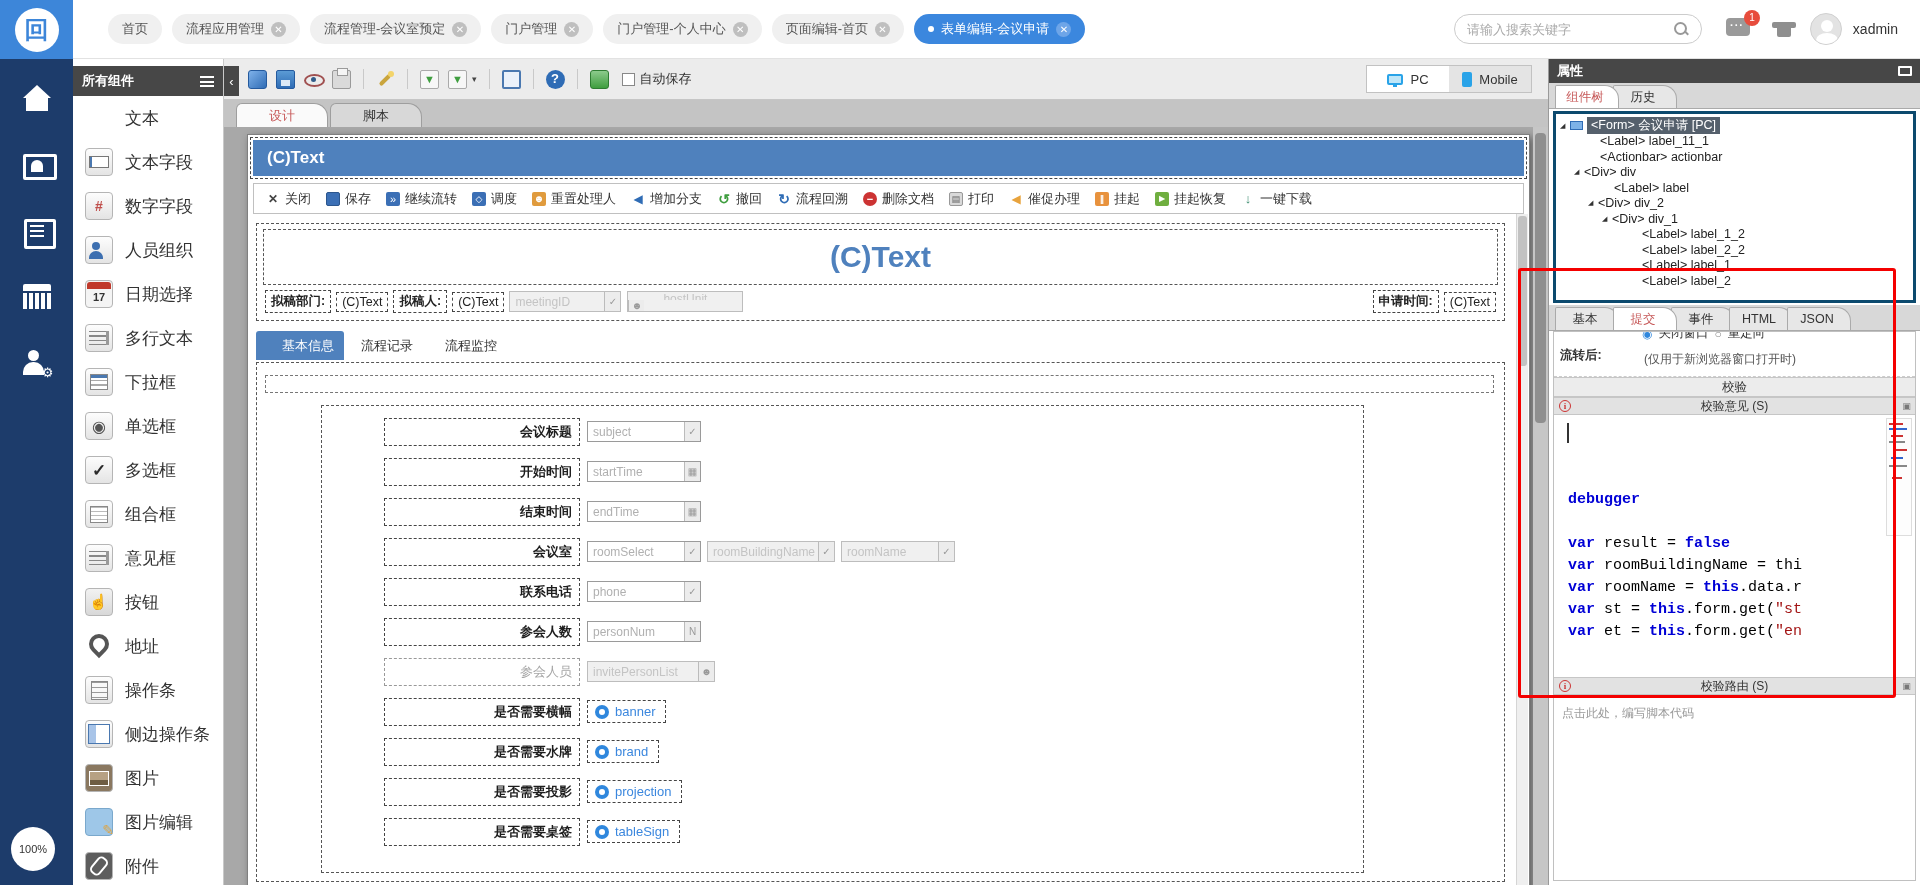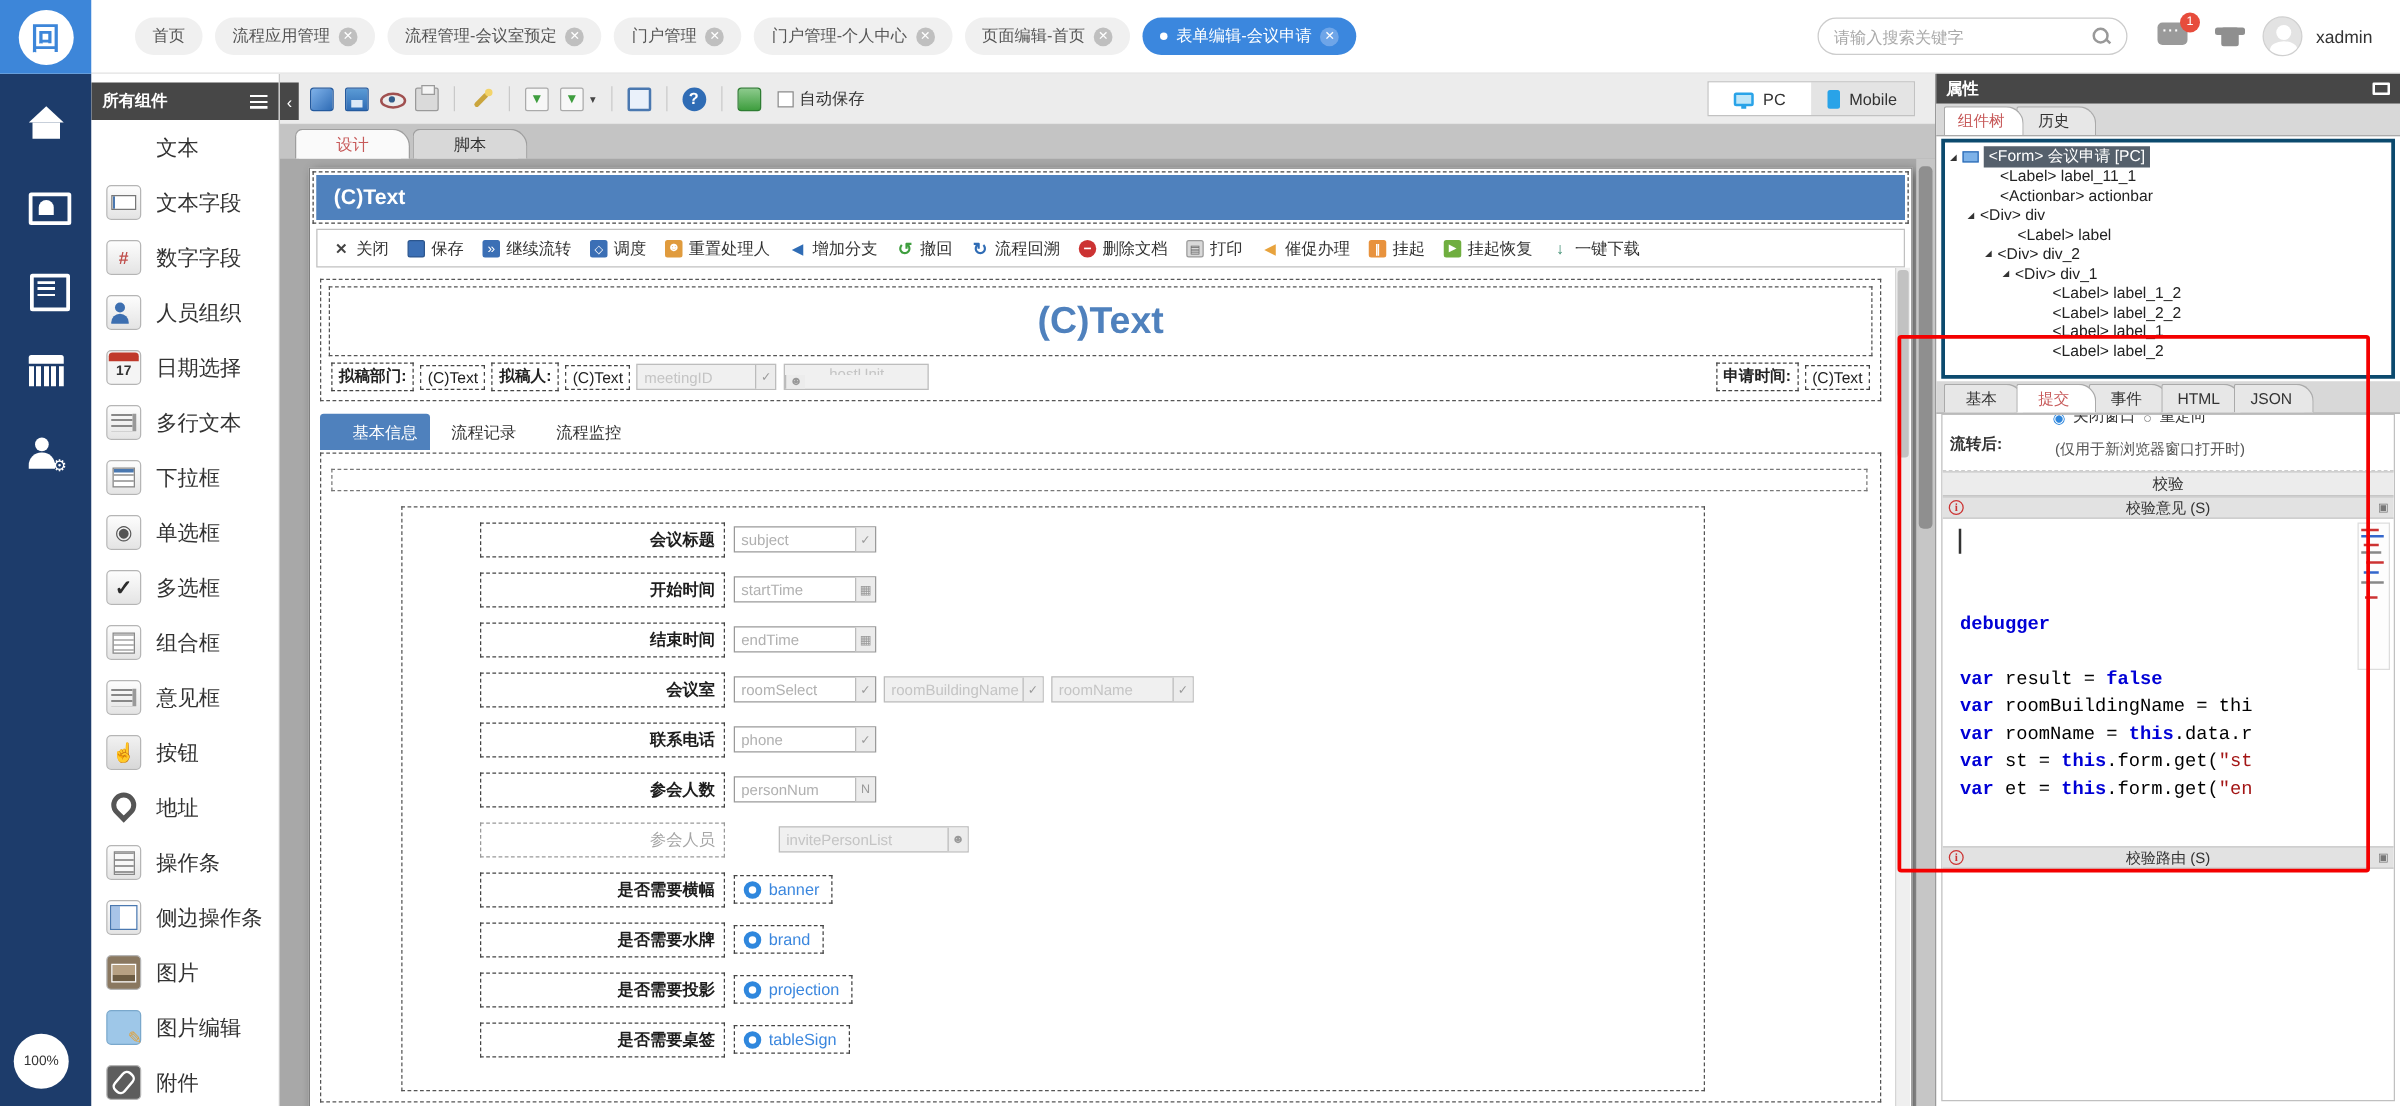--- a/index.html
+++ b/index.html
@@ -557,21 +557,21 @@
                 <span class="fin">
                   <span class="finput">
                     <span class="ph">personNum</span>
                     <span class="fic">N</span>
                   </span>
                 </span>
               </div>
               <div class="frow disabled">
                 <span class="flabel">参会人员</span>
                 <span class="fin">
-                  <span class="finput disabled" style="width: 152px; margin-left: 36px;">
+                  <span class="finput disabled" style="width: 128px;">
                     <span class="ph">invitePersonList</span>
                     <span class="fic">☻</span>
                   </span>
                 </span>
               </div>
               <div class="frow">
                 <span class="flabel">是否需要横幅</span>
                 <span class="boolbox">
                   <span class="blue-radio"></span>
                   <span class="boollink">banner</span>
@@ -691,16 +691,17 @@
     <div id="codebox">
       <div class="caret"></div>
       <div id="codelines"><div class="codeline"><span class="kw">debugger</span></div><div class="codeline">&nbsp;</div><div class="codeline"><span class="kw">var</span> result = <span class="kw">false</span></div><div class="codeline"><span class="kw">var</span> roomBuildingName = thi</div><div class="codeline"><span class="kw">var</span> roomName = <span class="kw">this</span>.data.r</div><div class="codeline"><span class="kw">var</span> st = <span class="kw">this</span>.form.get(<span class="str">"st</span></div><div class="codeline"><span class="kw">var</span> et = <span class="kw">this</span>.form.get(<span class="str">"en</span></div></div>
       <div id="minimap"></div>
     </div>
     <div class="graybar sub">
       <span class="info-ico">i</span>
       <span>校验路由 (S)</span>
       <span class="corner-ico">▣</span>
     </div>
+    <div id="hinttext">点击此处，编写脚本代码</div>
   </div>
 </div>
 
 <div id="redrect"></div>
 
 </body></html>

